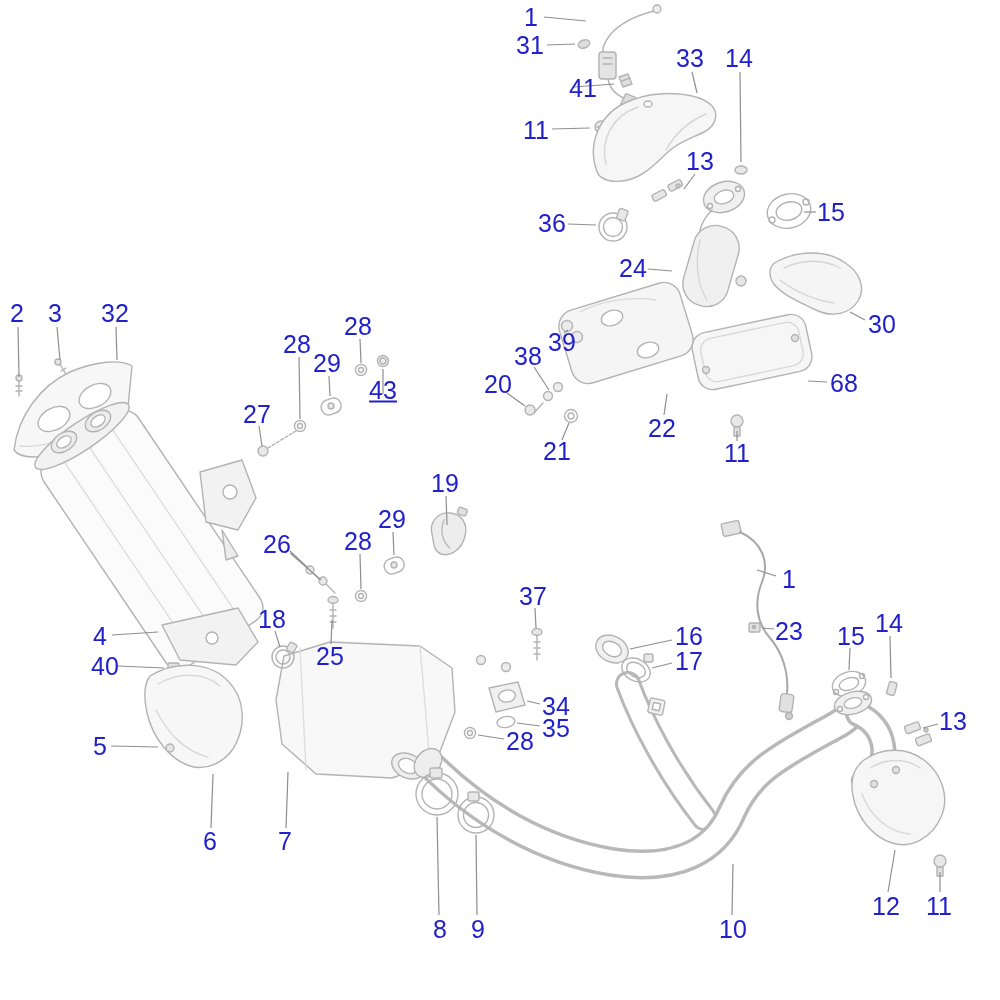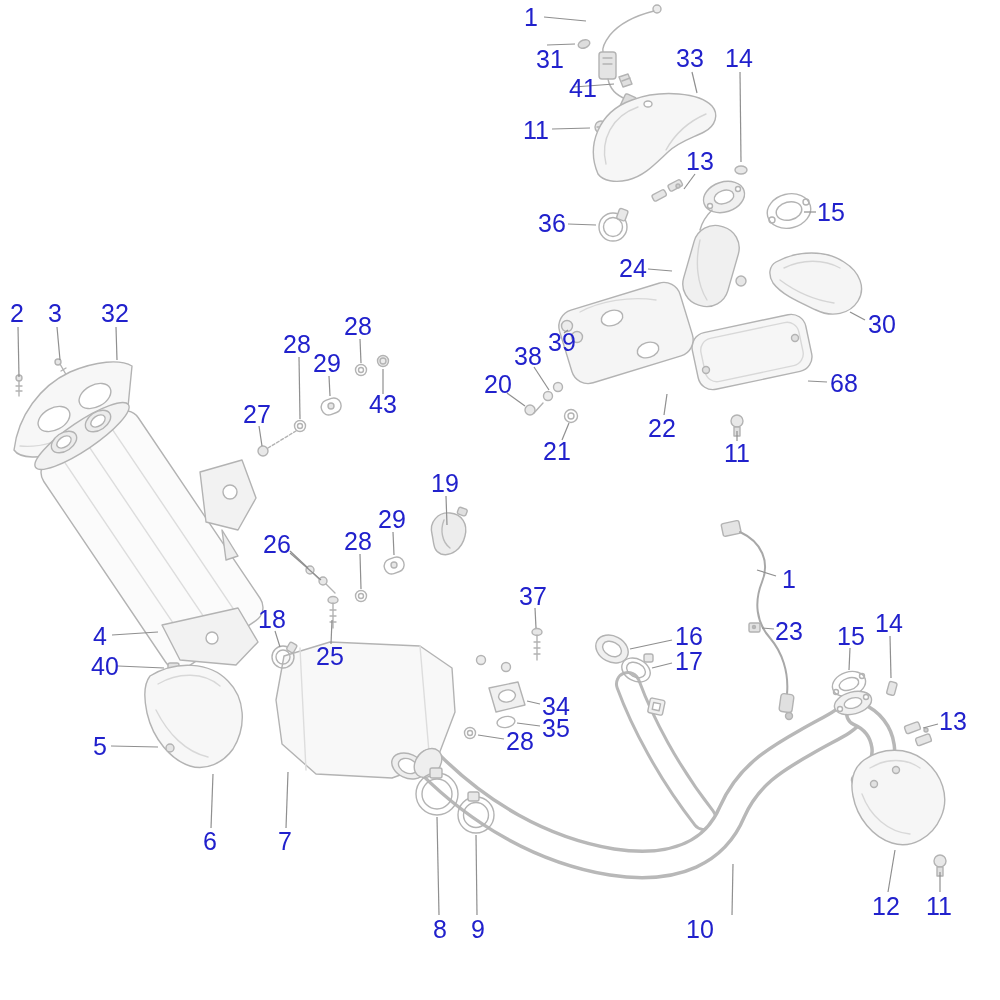--- a/index.html
+++ b/index.html
@@ -402,21 +402,21 @@
       <line x1="774" y1="629" x2="762" y2="628" stroke="#8f8f8f" stroke-width="1.2"></line>
       <line x1="850" y1="648" x2="849" y2="670" stroke="#8f8f8f" stroke-width="1.2"></line>
       <line x1="890" y1="636" x2="891" y2="678" stroke="#8f8f8f" stroke-width="1.2"></line>
       <line x1="938" y1="724" x2="923" y2="728" stroke="#8f8f8f" stroke-width="1.2"></line>
       <line x1="888" y1="892" x2="895" y2="850" stroke="#8f8f8f" stroke-width="1.2"></line>
       <line x1="940" y1="892" x2="940" y2="872" stroke="#8f8f8f" stroke-width="1.2"></line>
     </svg>
 
   <div id="callout-layer" class="layer">
       <div class="callout" style="left: 531px; top: 17px;">1</div>
-      <div class="callout" style="left: 550px; top: 45px; margin-top: 14px;">31</div>
+      <div class="callout" style="left: 530px; top: 45px;">31</div>
       <div class="callout" style="left: 559px; top: 88px; margin-left: 24px;">41</div>
       <div class="callout" style="left: 690px; top: 58px;">33</div>
       <div class="callout" style="left: 739px; top: 58px;">14</div>
       <div class="callout" style="left: 536px; top: 130px;">11</div>
       <div class="callout" style="left: 700px; top: 161px;">13</div>
       <div class="callout" style="left: 552px; top: 223px;">36</div>
       <div class="callout" style="left: 831px; top: 212px;">15</div>
       <div class="callout" style="left: 633px; top: 268px;">24</div>
       <div class="callout" style="left: 882px; top: 324px;">30</div>
       <div class="callout" style="left: 562px; top: 342px;">39</div>
@@ -425,42 +425,42 @@
       <div class="callout" style="left: 557px; top: 451px;">21</div>
       <div class="callout" style="left: 662px; top: 428px;">22</div>
       <div class="callout" style="left: 844px; top: 383px;">68</div>
       <div class="callout" style="left: 737px; top: 453px;">11</div>
       <div class="callout" style="left: 17px; top: 313px;">2</div>
       <div class="callout" style="left: 55px; top: 313px;">3</div>
       <div class="callout" style="left: 115px; top: 313px;">32</div>
       <div class="callout" style="left: 297px; top: 344px;">28</div>
       <div class="callout" style="left: 327px; top: 363px;">29</div>
       <div class="callout" style="left: 358px; top: 326px;">28</div>
-      <div class="callout" style="left: 383px; top: 404px;">43</div>
+      <div class="callout" style="left: 383px; top: 390px; text-decoration: underline;">43</div>
       <div class="callout" style="left: 257px; top: 414px;">27</div>
       <div class="callout" style="left: 100px; top: 636px;">4</div>
       <div class="callout" style="left: 105px; top: 666px;">40</div>
       <div class="callout" style="left: 100px; top: 746px;">5</div>
       <div class="callout" style="left: 210px; top: 841px;">6</div>
       <div class="callout" style="left: 285px; top: 841px;">7</div>
       <div class="callout" style="left: 277px; top: 544px;">26</div>
       <div class="callout" style="left: 358px; top: 541px;">28</div>
       <div class="callout" style="left: 392px; top: 519px;">29</div>
       <div class="callout" style="left: 445px; top: 483px;">19</div>
       <div class="callout" style="left: 272px; top: 619px;">18</div>
       <div class="callout" style="left: 330px; top: 656px;">25</div>
       <div class="callout" style="left: 533px; top: 596px;">37</div>
       <div class="callout" style="left: 689px; top: 636px;">16</div>
       <div class="callout" style="left: 689px; top: 661px;">17</div>
       <div class="callout" style="left: 556px; top: 706px;">34</div>
       <div class="callout" style="left: 556px; top: 728px;">35</div>
       <div class="callout" style="left: 520px; top: 741px;">28</div>
       <div class="callout" style="left: 440px; top: 929px;">8</div>
       <div class="callout" style="left: 478px; top: 929px;">9</div>
-      <div class="callout" style="left: 700px; top: 929px;">10</div>
+      <div class="callout" style="left: 733px; top: 929px;">10</div>
       <div class="callout" style="left: 789px; top: 579px;">1</div>
       <div class="callout" style="left: 789px; top: 631px;">23</div>
       <div class="callout" style="left: 851px; top: 636px;">15</div>
       <div class="callout" style="left: 889px; top: 623px;">14</div>
       <div class="callout" style="left: 953px; top: 721px;">13</div>
       <div class="callout" style="left: 886px; top: 906px;">12</div>
       <div class="callout" style="left: 939px; top: 906px;">11</div>
     </div>
 
 </div>

